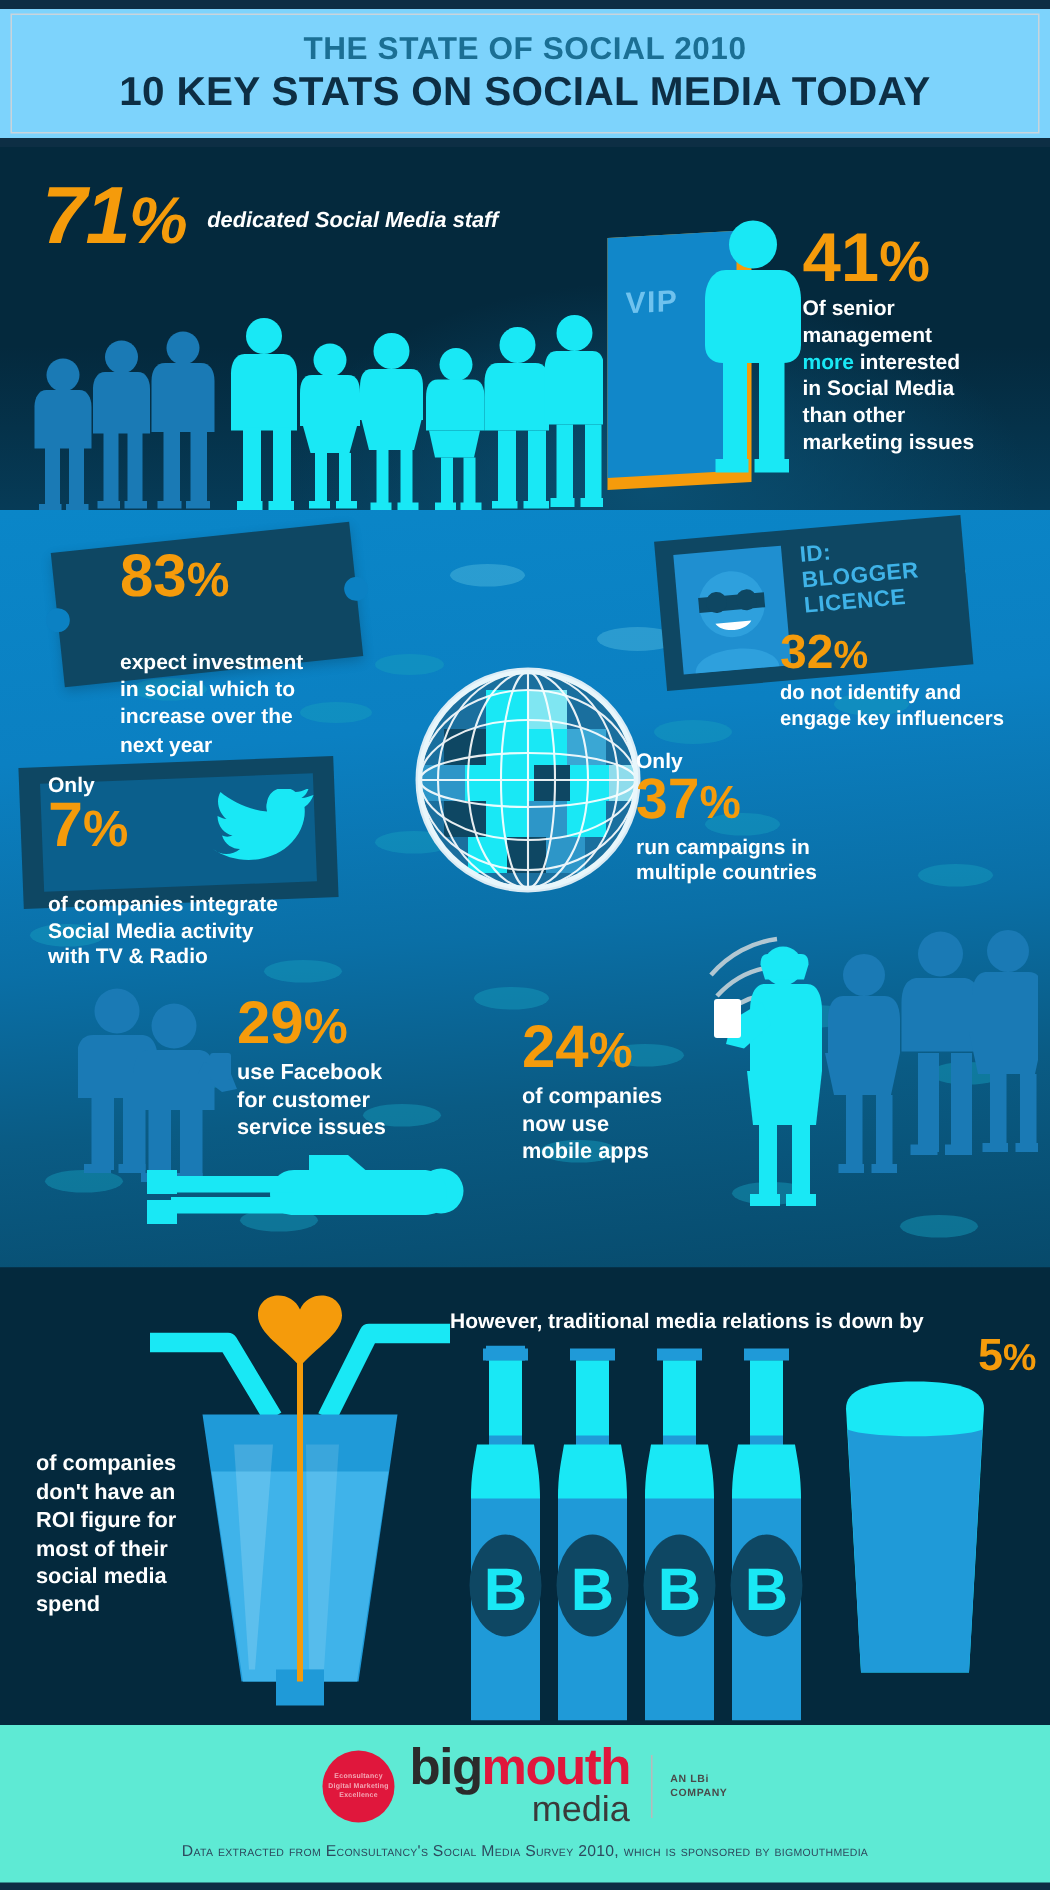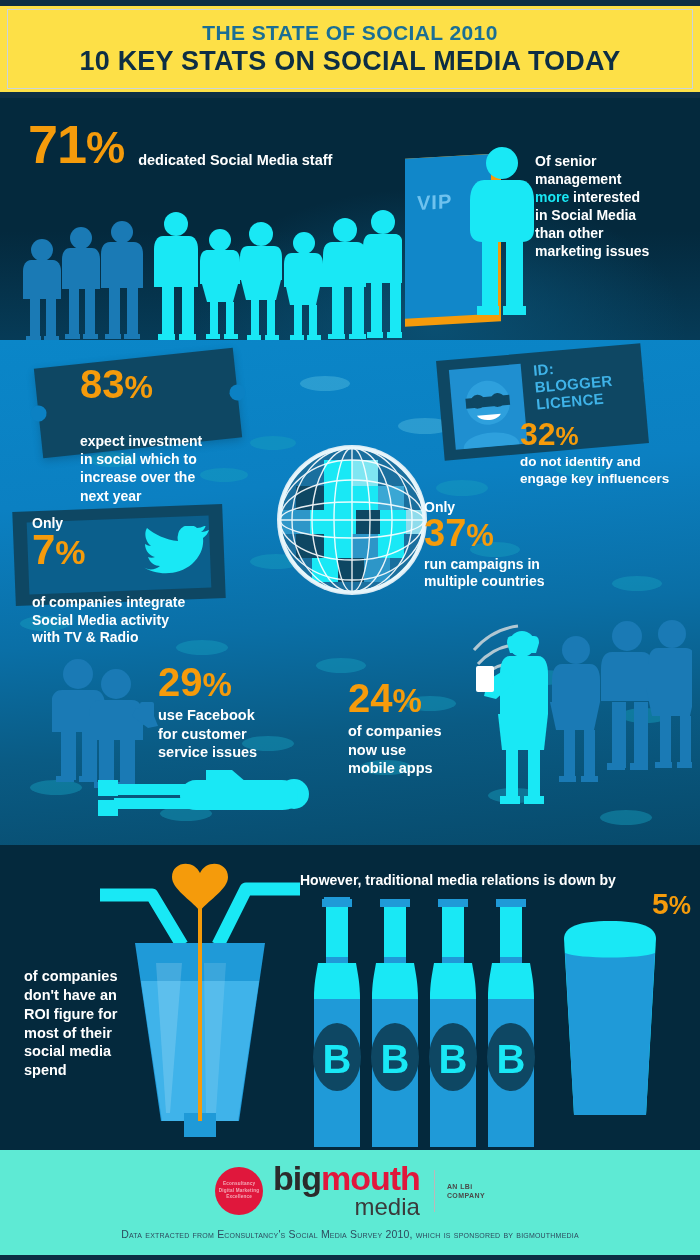--- a/index.html
+++ b/index.html
@@ -6,21 +6,21 @@
   body{font-family:"Liberation Sans","DejaVu Sans",sans-serif;}
 
   .page{
     position:relative;width:700px;height:1260px;overflow:hidden;
     background:#04293d;
   }
 
   
   .header{
     position:absolute;left:0;top:0;width:700px;height:92px;
-    background:#fde047;box-sizing:border-box;
+    background:#7dd3fc;box-sizing:border-box;
     border-top:6px solid #0d2e44;
     display:flex;flex-direction:column;align-items:center;justify-content:center;
   }
   .header-inner{
     width:686px;height:80px;border:1px solid #c9d4db;
     display:flex;flex-direction:column;align-items:center;justify-content:center;
     box-sizing:border-box;
   }
   .title-1{
     font-size:21px;font-weight:bold;color:#1b6f94;letter-spacing:.4px;
@@ -36,21 +36,21 @@
 
   
   .sec1{
     position:absolute;left:0;top:98px;width:700px;height:242px;
     background:
       radial-gradient(ellipse 360px 200px at 62% 95%, #0a4f72 0%, rgba(10,79,114,0) 70%),
       linear-gradient(180deg,#04293d 0%,#04293d 55%,#063b57 100%);
     overflow:hidden;
   }
 
-  .stat71{position:absolute;left:28px;top:22px;display:flex;align-items:flex-end;}
+  .stat71{position:absolute;left:28px;top:22px;display:flex;align-items:center;font-style:italic;}
   .big-num{
     font-size:54px;font-weight:bold;color:#f59b0b;line-height:.92;
     letter-spacing:-1px;
   }
   .big-num .pct{font-size:44px;}
   .stat71 .copy{
     margin-left:14px;margin-top:6px;color:#ffffff;font-size:14.5px;
     font-weight:bold;line-height:1.32;
   }
 
@@ -315,20 +315,23 @@
         <g fill="#19e8f5">
           <circle cx="34" cy="17" r="16"></circle>
           <path d="M16 34h36c9 0 14 9 14 20v30c0 8-5 12-12 12H14c-7 0-12-4-12-12V54c0-11 5-20 14-20z"></path>
           <path d="M14 94h16v72H14zM38 94h17v72H38z"></path>
           <path d="M9 160h22v9H9zM35 160h23v9H35z"></path>
         </g>
       </svg>
     </div>
 
     <div class="stat41">
+      <div class="num">
+        <span>41</span><span class="pct">%</span>
+      </div>
       <div class="copy">
         <div>Of senior</div>
         <div>management</div>
         <div><span class="hl-cyan">more</span><span> interested</span></div>
         <div>in Social Media</div>
         <div>than other</div>
         <div>marketing issues</div>
       </div>
     </div>
   </div>

